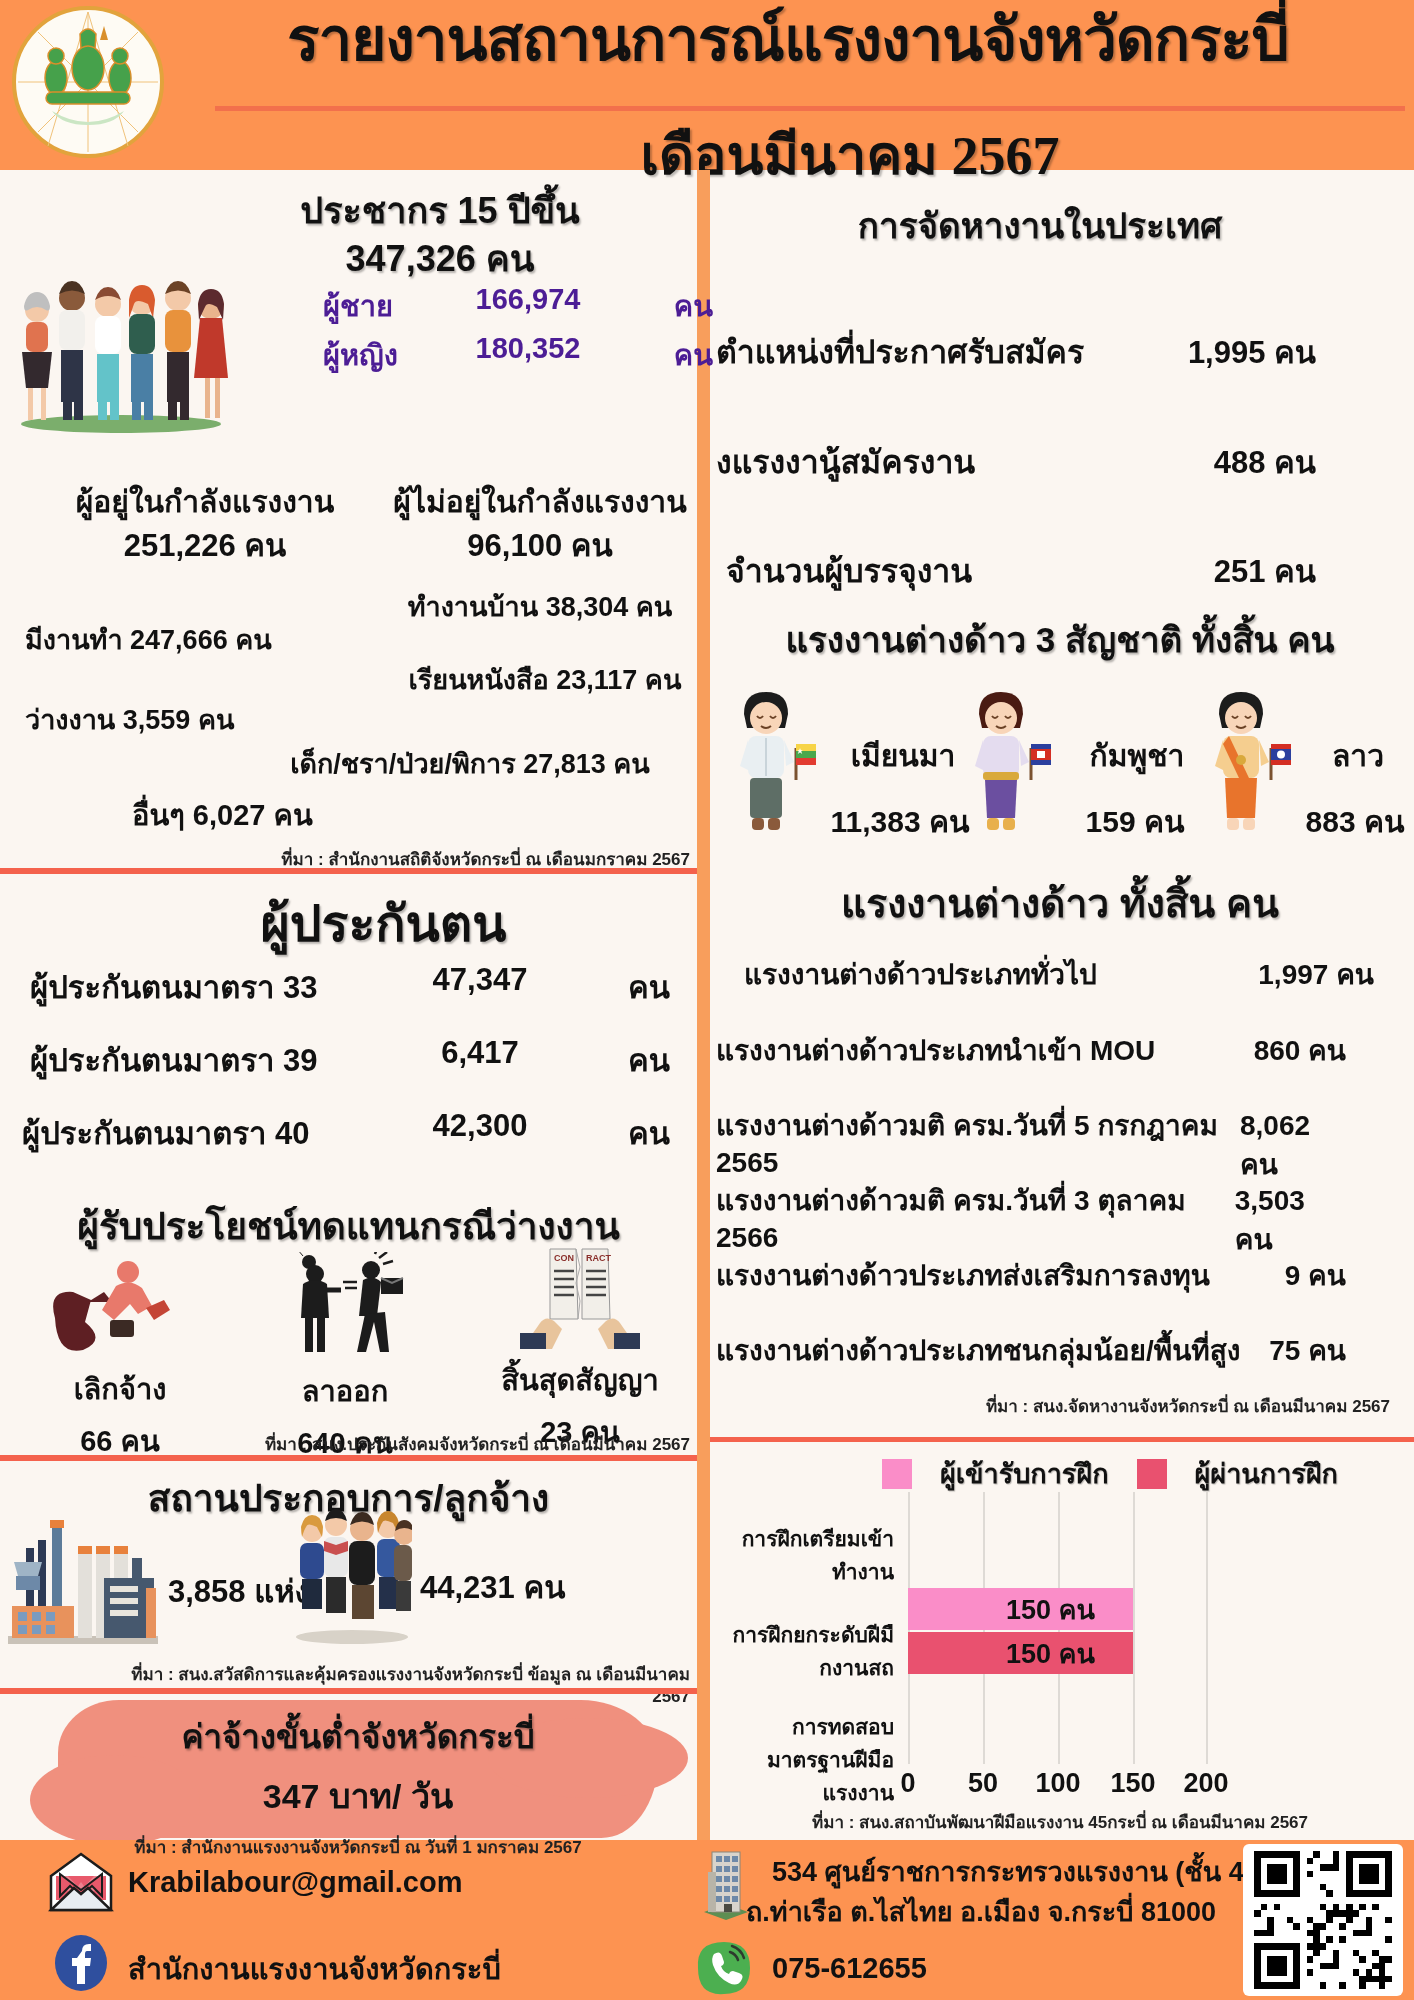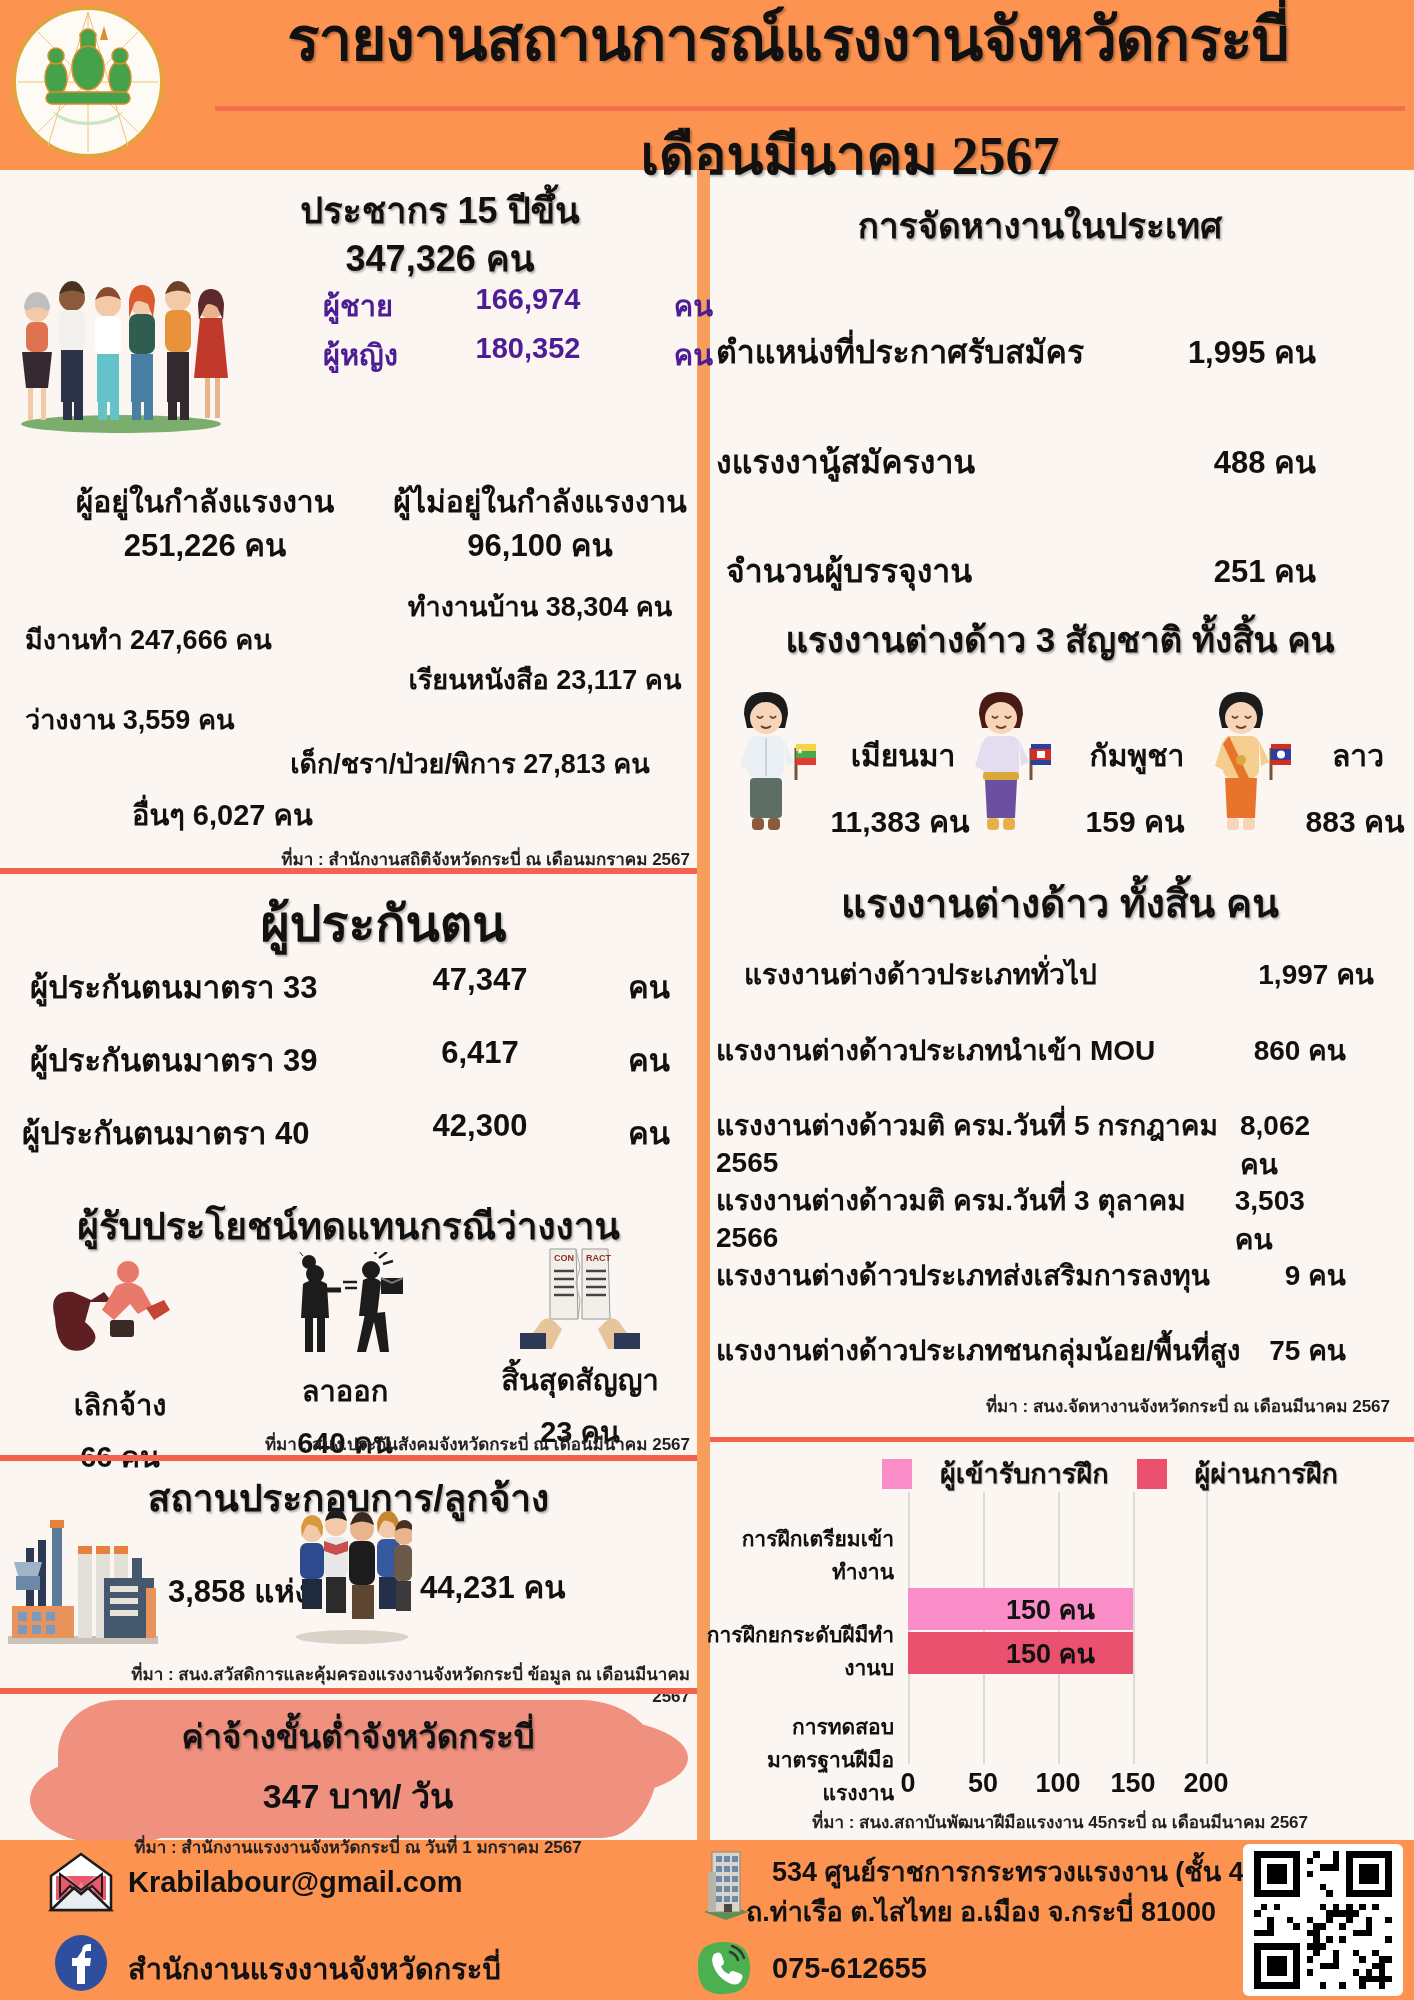--- a/index.html
+++ b/index.html
@@ -181,21 +181,21 @@
     <span>
       <svg width="140" height="96" viewBox="0 0 140 96">
         <path d="M5 60 q-8 -28 18 -26 l18 8 l-6 22 q22 18 -2 28 q-26 6 -28 -32z" fill="#5E1F23"></path>
         <path d="M38 44 l16 -10 l8 10 z" fill="#5E1F23"></path>
         <circle cx="78" cy="14" r="11" fill="#E8796B"></circle>
         <path d="M66 28 q14 -8 26 2 l10 18 l-14 8 l-8 -10 l-16 16 l-12 -10 z" fill="#E8796B"></path>
         <path d="M96 50 l18 -8 l6 10 l-16 10z" fill="#C44536"></path>
         <rect x="60" y="62" width="24" height="17" rx="3" fill="#3B2A24"></rect>
       </svg>
     </span>
-    <span class="b" style="font-size:29px;margin-top:24px;">เลิกจ้าง</span>
+    <span class="b" style="font-size:29px;margin-top:8px;">เลิกจ้าง</span>
     <span class="b" style="font-size:29px;margin-top:6px;">66 คน</span>
   </div>
 
   <div class="abs ben-col" style="left:250px;top:1252px;width:190px;">
     <span>
       <svg width="120" height="104" viewBox="0 0 120 104">
         <circle cx="24" cy="10" r="7" fill="#1C1C1C"></circle>
           <path d="M18 4 q-8 -8 -2 -12" stroke="#1C1C1C" fill="none"></path>
         <circle cx="30" cy="22" r="9" fill="#1C1C1C"></circle>
         <path d="M18 32 q12 -8 24 0 l2 34 h-28 z" fill="#1C1C1C"></path>
@@ -443,21 +443,21 @@
 
   <div class="abs legend" style="left:850px;top:1452px;width:520px;">
     <span class="sw" style="background: rgb(250, 141, 200);"></span>
     <span class="lt">ผู้เข้ารับการฝึก</span>
     <span class="sw" style="background: rgb(233, 81, 111);"></span>
     <span class="lt">ผู้ผ่านการฝึก</span>
   </div>
 
   <div class="abs" style="left:712px;top:1492px;width:190px;height:272px;">
     <div class="cat" style="top:30px;">การฝึกเตรียมเข้าทำงาน</div>
-    <div class="cat" style="top:126px;">การฝึกยกระดับฝีมืทำงานบ</div>
+    <div class="cat" style="top:126px;">การฝึกยกระดับฝีมืกงานสถ</div>
     <div class="cat" style="top:218px;">การทดสอบมาตรฐานฝีมือแรงงาน</div>
   </div>
 
   <div class="abs" style="left:908px;top:1492px;width:300px;height:272px;">
     <div class="gridline" style="left:0;"></div>
     <div class="gridline" style="left:75px;"></div>
     <div class="gridline" style="left:150px;"></div>
     <div class="gridline" style="left:225px;"></div>
     <div class="gridline" style="left:298px;"></div>
 

